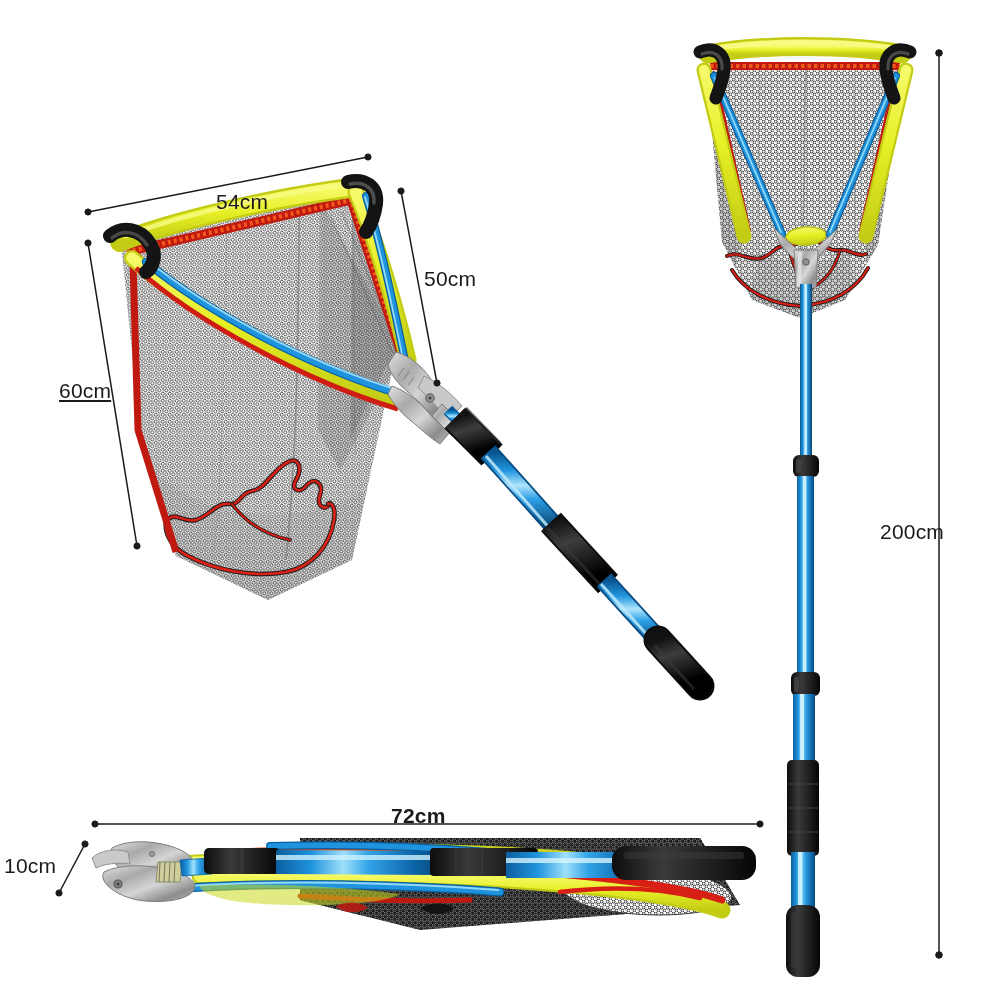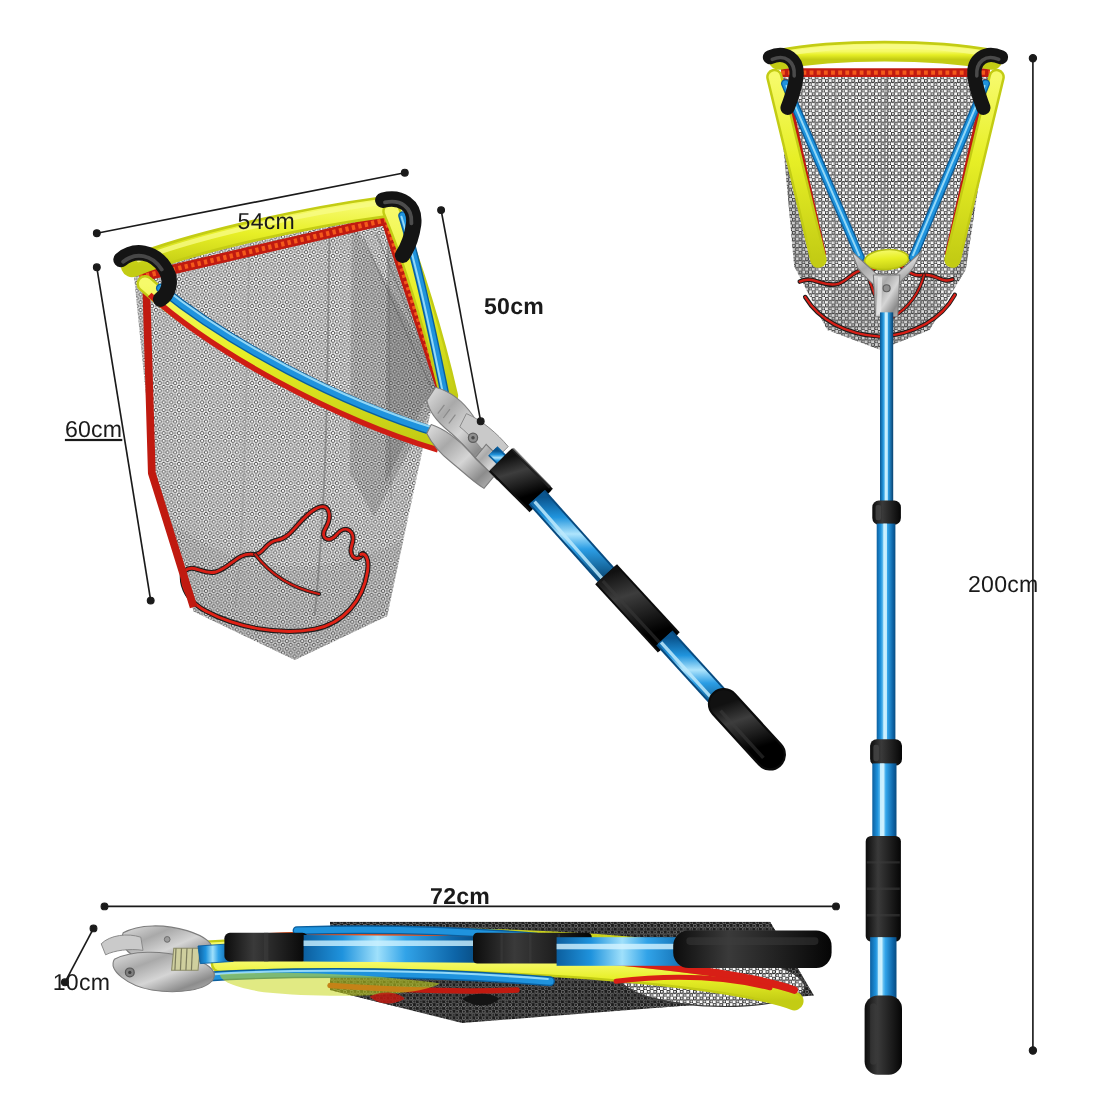--- a/index.html
+++ b/index.html
@@ -477,19 +477,19 @@
 
       <g>
         <line x1="85" y1="844" x2="59" y2="893" stroke-width="1.5"></line>
         <circle cx="85" cy="844" r="3.1"></circle>
         <circle cx="59" cy="893" r="3.1"></circle>
       </g>
     </g>
   </svg>
 
   <div class="dim-label" style="left:216px; top:155px;margin-top:36px;">54cm</div>
-  <div class="dim-label" style="left:440px; top:268px;font-weight:bold;">50cm</div>
+  <div class="dim-label" style="left:424px; top:268px;">50cm</div>
   <div class="dim-label" style="left:59px; top:380px;text-decoration:underline;">60cm</div>
   <div class="dim-label" style="left:880px; top:521px;">200cm</div>
   <div class="dim-label" style="left:391px; top:805px;font-weight:bold;">72cm</div>
-  <div class="dim-label" style="left:4px; top:883px;margin-left:44px;">10cm</div>
+  <div class="dim-label" style="left:4px; top:855px;">10cm</div>
 
 </div>
 
 </body></html>

